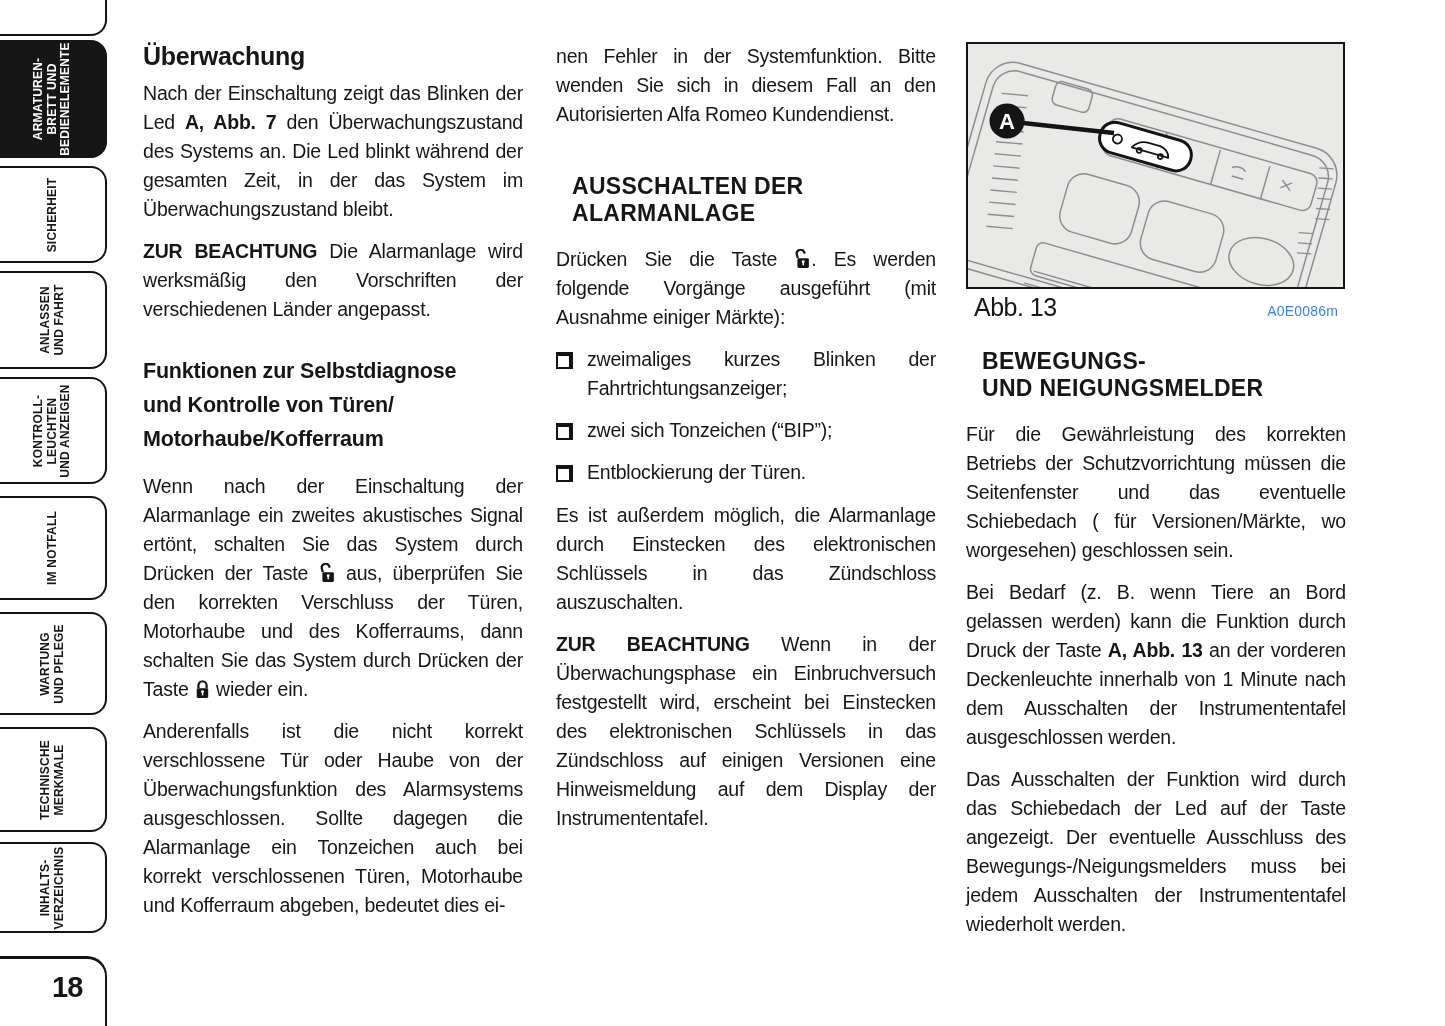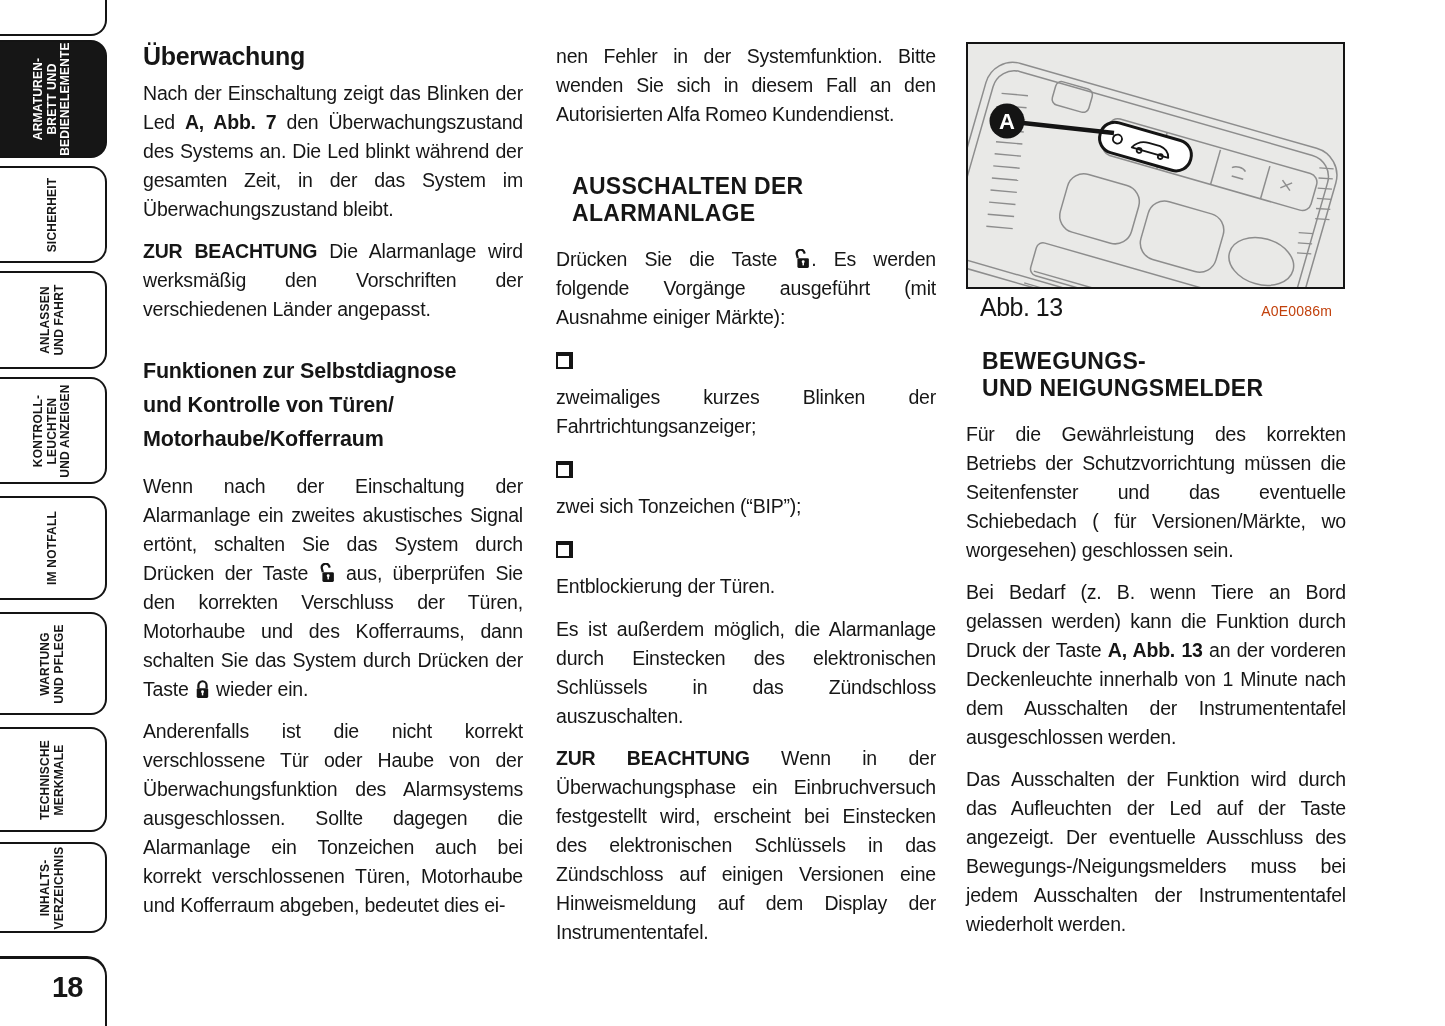--- a/index.html
+++ b/index.html
@@ -27,34 +27,34 @@
   
   .col{position:absolute;top:42px;width:380px;}
   #col1{left:143px;} #col2{left:556px;} #col3{left:966px;}
   .col p{margin:0 0 13px;font-size:19.5px;line-height:29px;text-align:justify;letter-spacing:-.2px;}
   .b{font-weight:700;}
   .h1{font-size:25px;font-weight:700;margin:0 0 8px;letter-spacing:-.3px;}
   .subhead{font-size:21.5px;font-weight:700;line-height:34px;margin:30px 0 16px;white-space:pre-line;letter-spacing:-.2px;}
   .caps{font-size:23px;font-weight:700;line-height:27px;margin:44px 16px 18px;white-space:pre-line;letter-spacing:.3px;}
   #col3 .caps{margin-top:26px;}
   ul.sqlist{list-style:none;margin:2px 0 14px;padding:0;}
-  ul.sqlist li{display:flex;gap:14px;margin:0 0 13px;flex-direction:column;}
+  ul.sqlist li{display:flex;gap:14px;margin:0 0 13px;}
   ul.sqlist .txt{flex:1;font-size:19.5px;line-height:29px;text-align:justify;letter-spacing:-.2px;}
   .sq{flex:0 0 auto;width:11px;height:11px;margin-top:7px;
       border:2px solid #141414;border-top-width:4px;border-right-width:4px;}
   .lock{display:inline-block;width:17px;height:20px;vertical-align:-3px;}
   
   .fig-frame{
     position:absolute;left:0;top:0;width:379px;height:247px;box-sizing:border-box;
     background:#e9e9e7;border:2px solid #141414;overflow:hidden;
   }
   .fig-block{position:relative;height:247px;}
-  .fig-caption-row{display:flex;justify-content:space-between;align-items:baseline;margin:4px 14px 0;gap:44px;}
+  .fig-caption-row{display:flex;justify-content:space-between;align-items:baseline;margin:4px 8px 0;gap:44px;}
   .fig-caption{font-size:25px;letter-spacing:-.5px;}
-  .fig-code{font-size:14px;color:#c2410c;letter-spacing:.2px;}
+  .fig-code{font-size:14px;color:#3b82f6;letter-spacing:.2px;}
 </style>
 </head>
 <body>
 
 <div class="page">
 
   <div>
     <div class="tab" style="top:-34px;height:70px;"></div>
 
     <div class="tab active" style="top:40px;height:118px;">
@@ -219,16 +219,16 @@
       </div>
     </div>
     <div class="fig-caption-row">
       <span class="fig-caption">Abb. 13</span>
       <span class="fig-code">A0E0086m</span>
     </div>
     <div class="caps">BEWEGUNGS-
 UND NEIGUNGSMELDER</div>
     <p><span>Für die Gewährleistung des korrekten Betriebs der Schutzvorrichtung müssen die Seitenfenster und das eventuelle Schiebedach ( für Versionen/Märkte, wo worgesehen) geschlossen sein.</span></p>
     <p><span>Bei Bedarf (z. B. wenn Tiere an Bord gelassen werden) kann die Funktion durch Druck der Taste </span><span class="b">A, Abb. 13</span><span> an der vorderen Deckenleuchte innerhalb von 1 Minute nach dem Ausschalten der Instrumententafel ausgeschlossen werden.</span></p>
-    <p><span>Das Ausschalten der Funktion wird durch das Aufleuchten der Led auf der Taste angezeigt. Der eventuelle Ausschluss des Bewegungs-/Neigungsmelders muss bei jedem Ausschalten der Instrumententafel wiederholt werden.</span></p>
+    <p><span>Das Ausschalten der Funktion wird durch das Schiebedach der Led auf der Taste angezeigt. Der eventuelle Ausschluss des Bewegungs-/Neigungsmelders muss bei jedem Ausschalten der Instrumententafel wiederholt werden.</span></p>
   </div>
 
 </div>
 
 </body></html>

